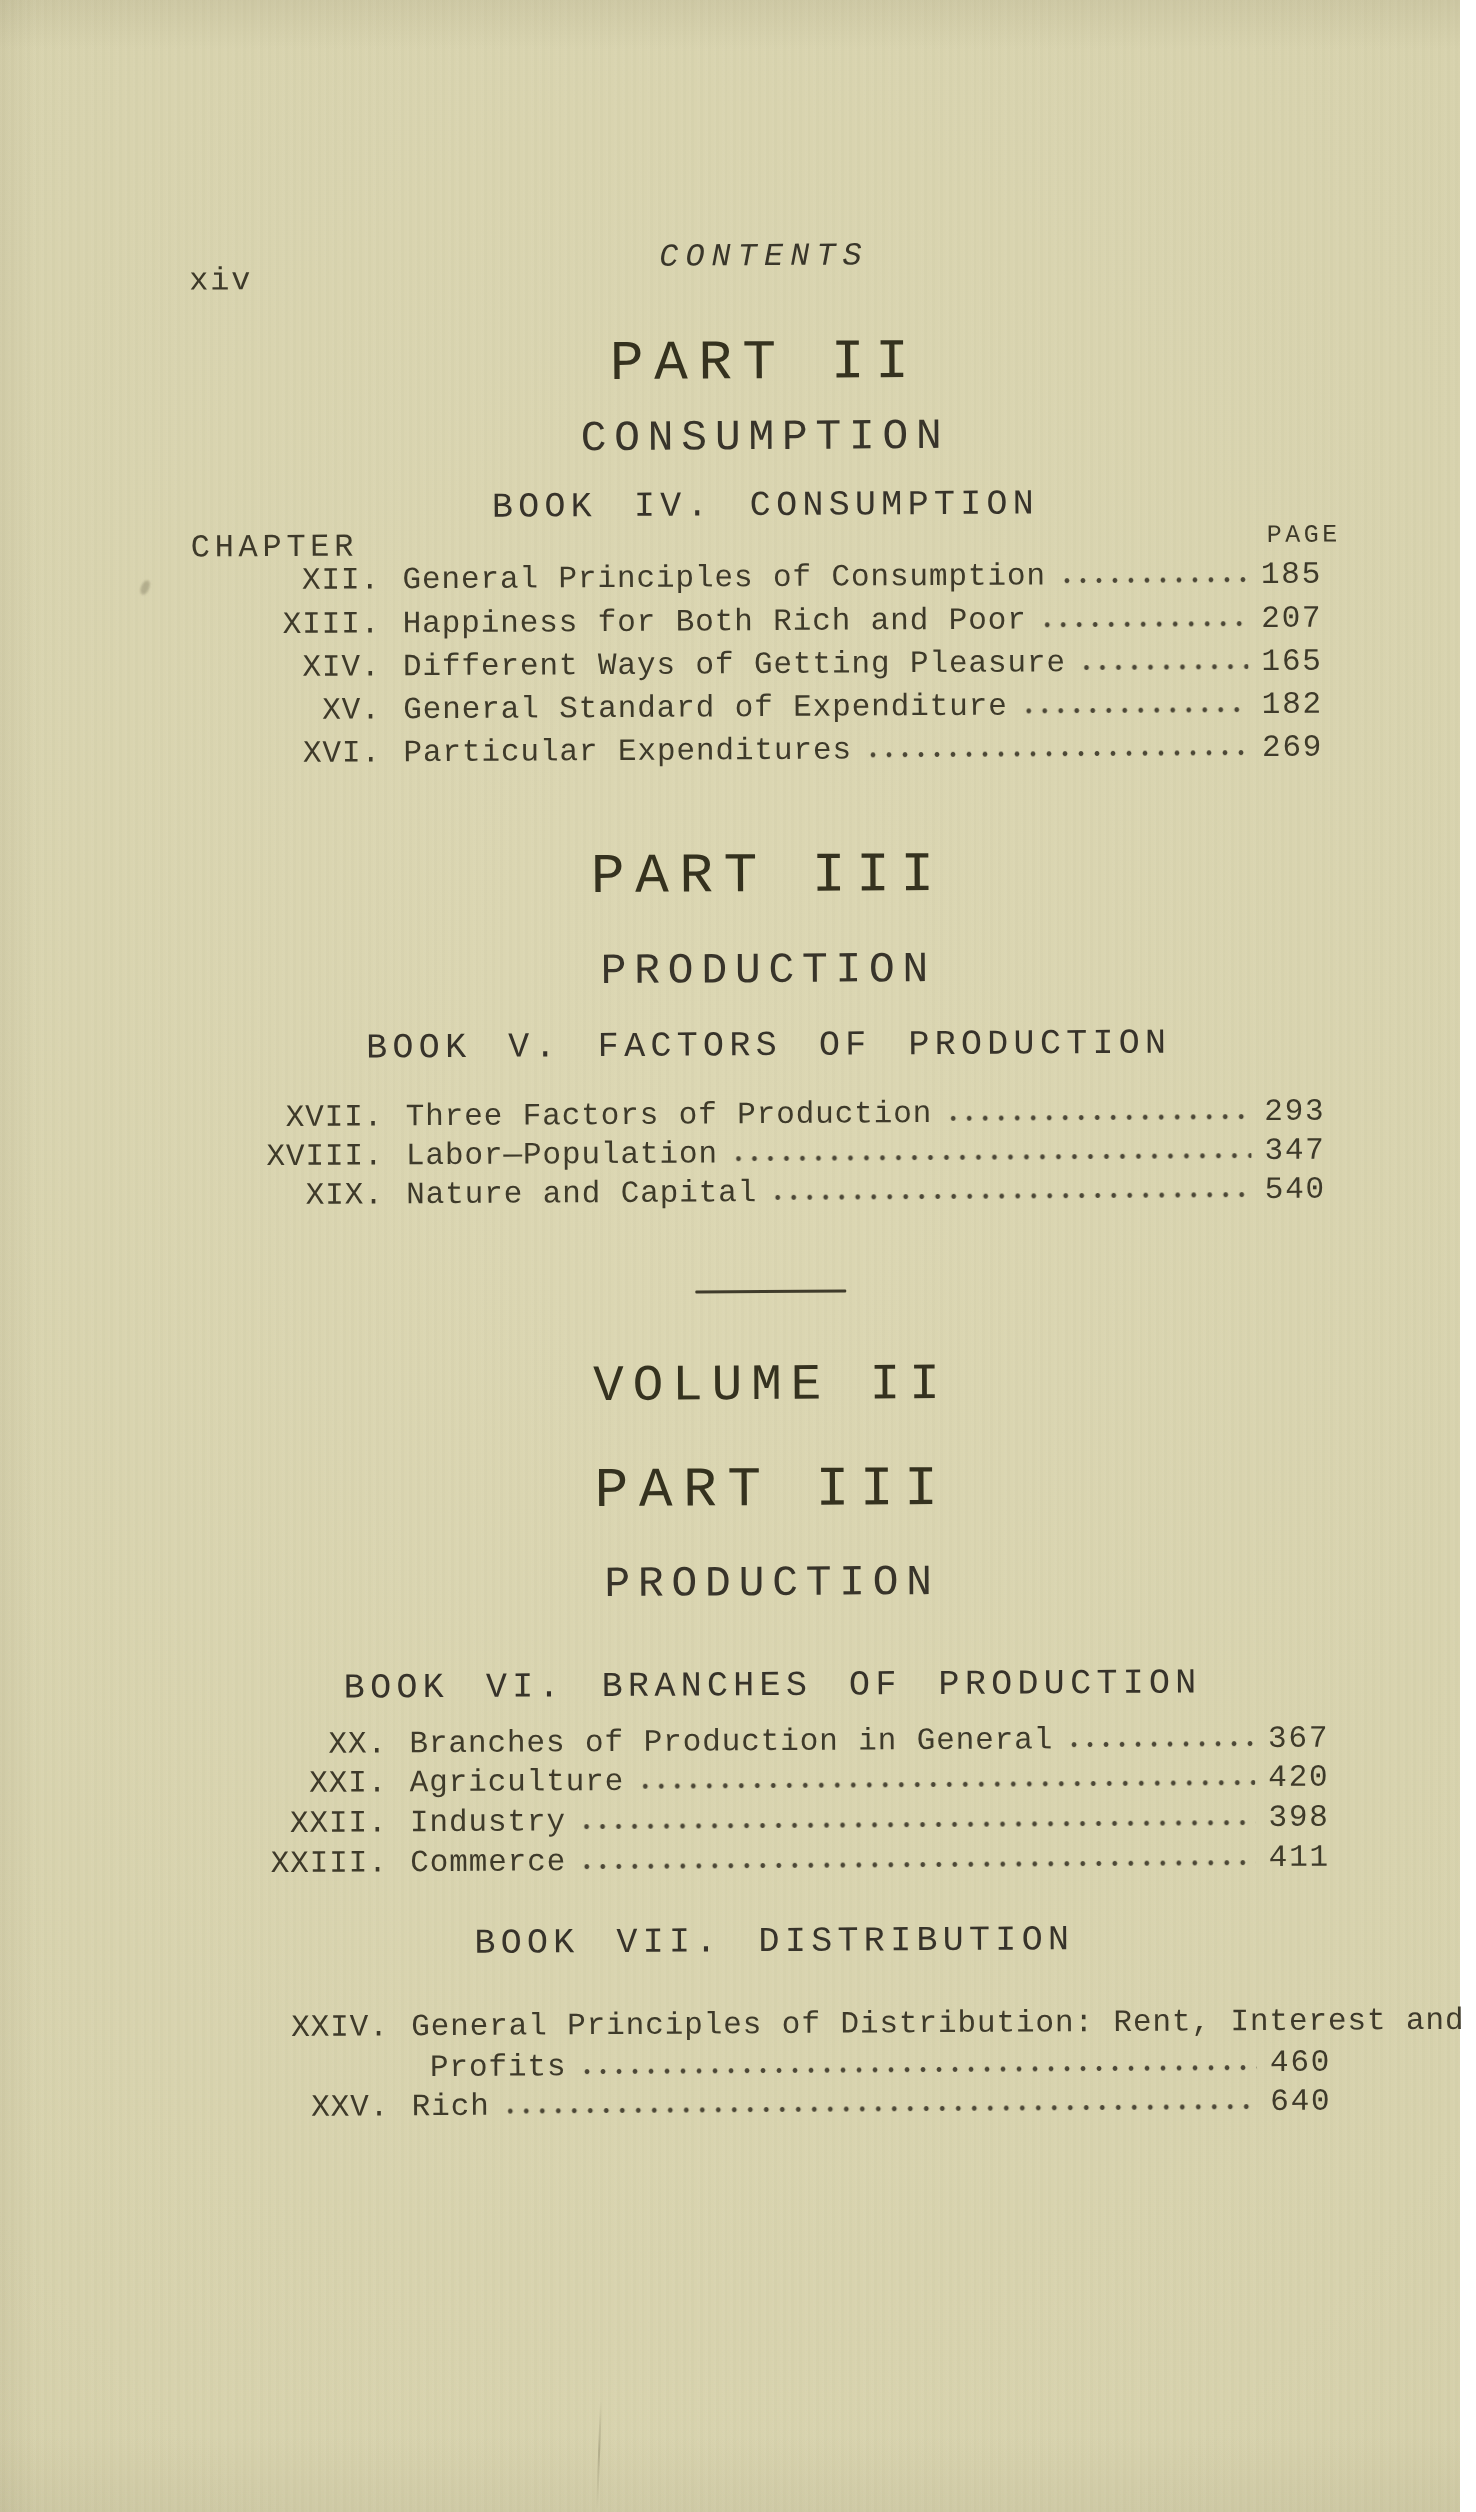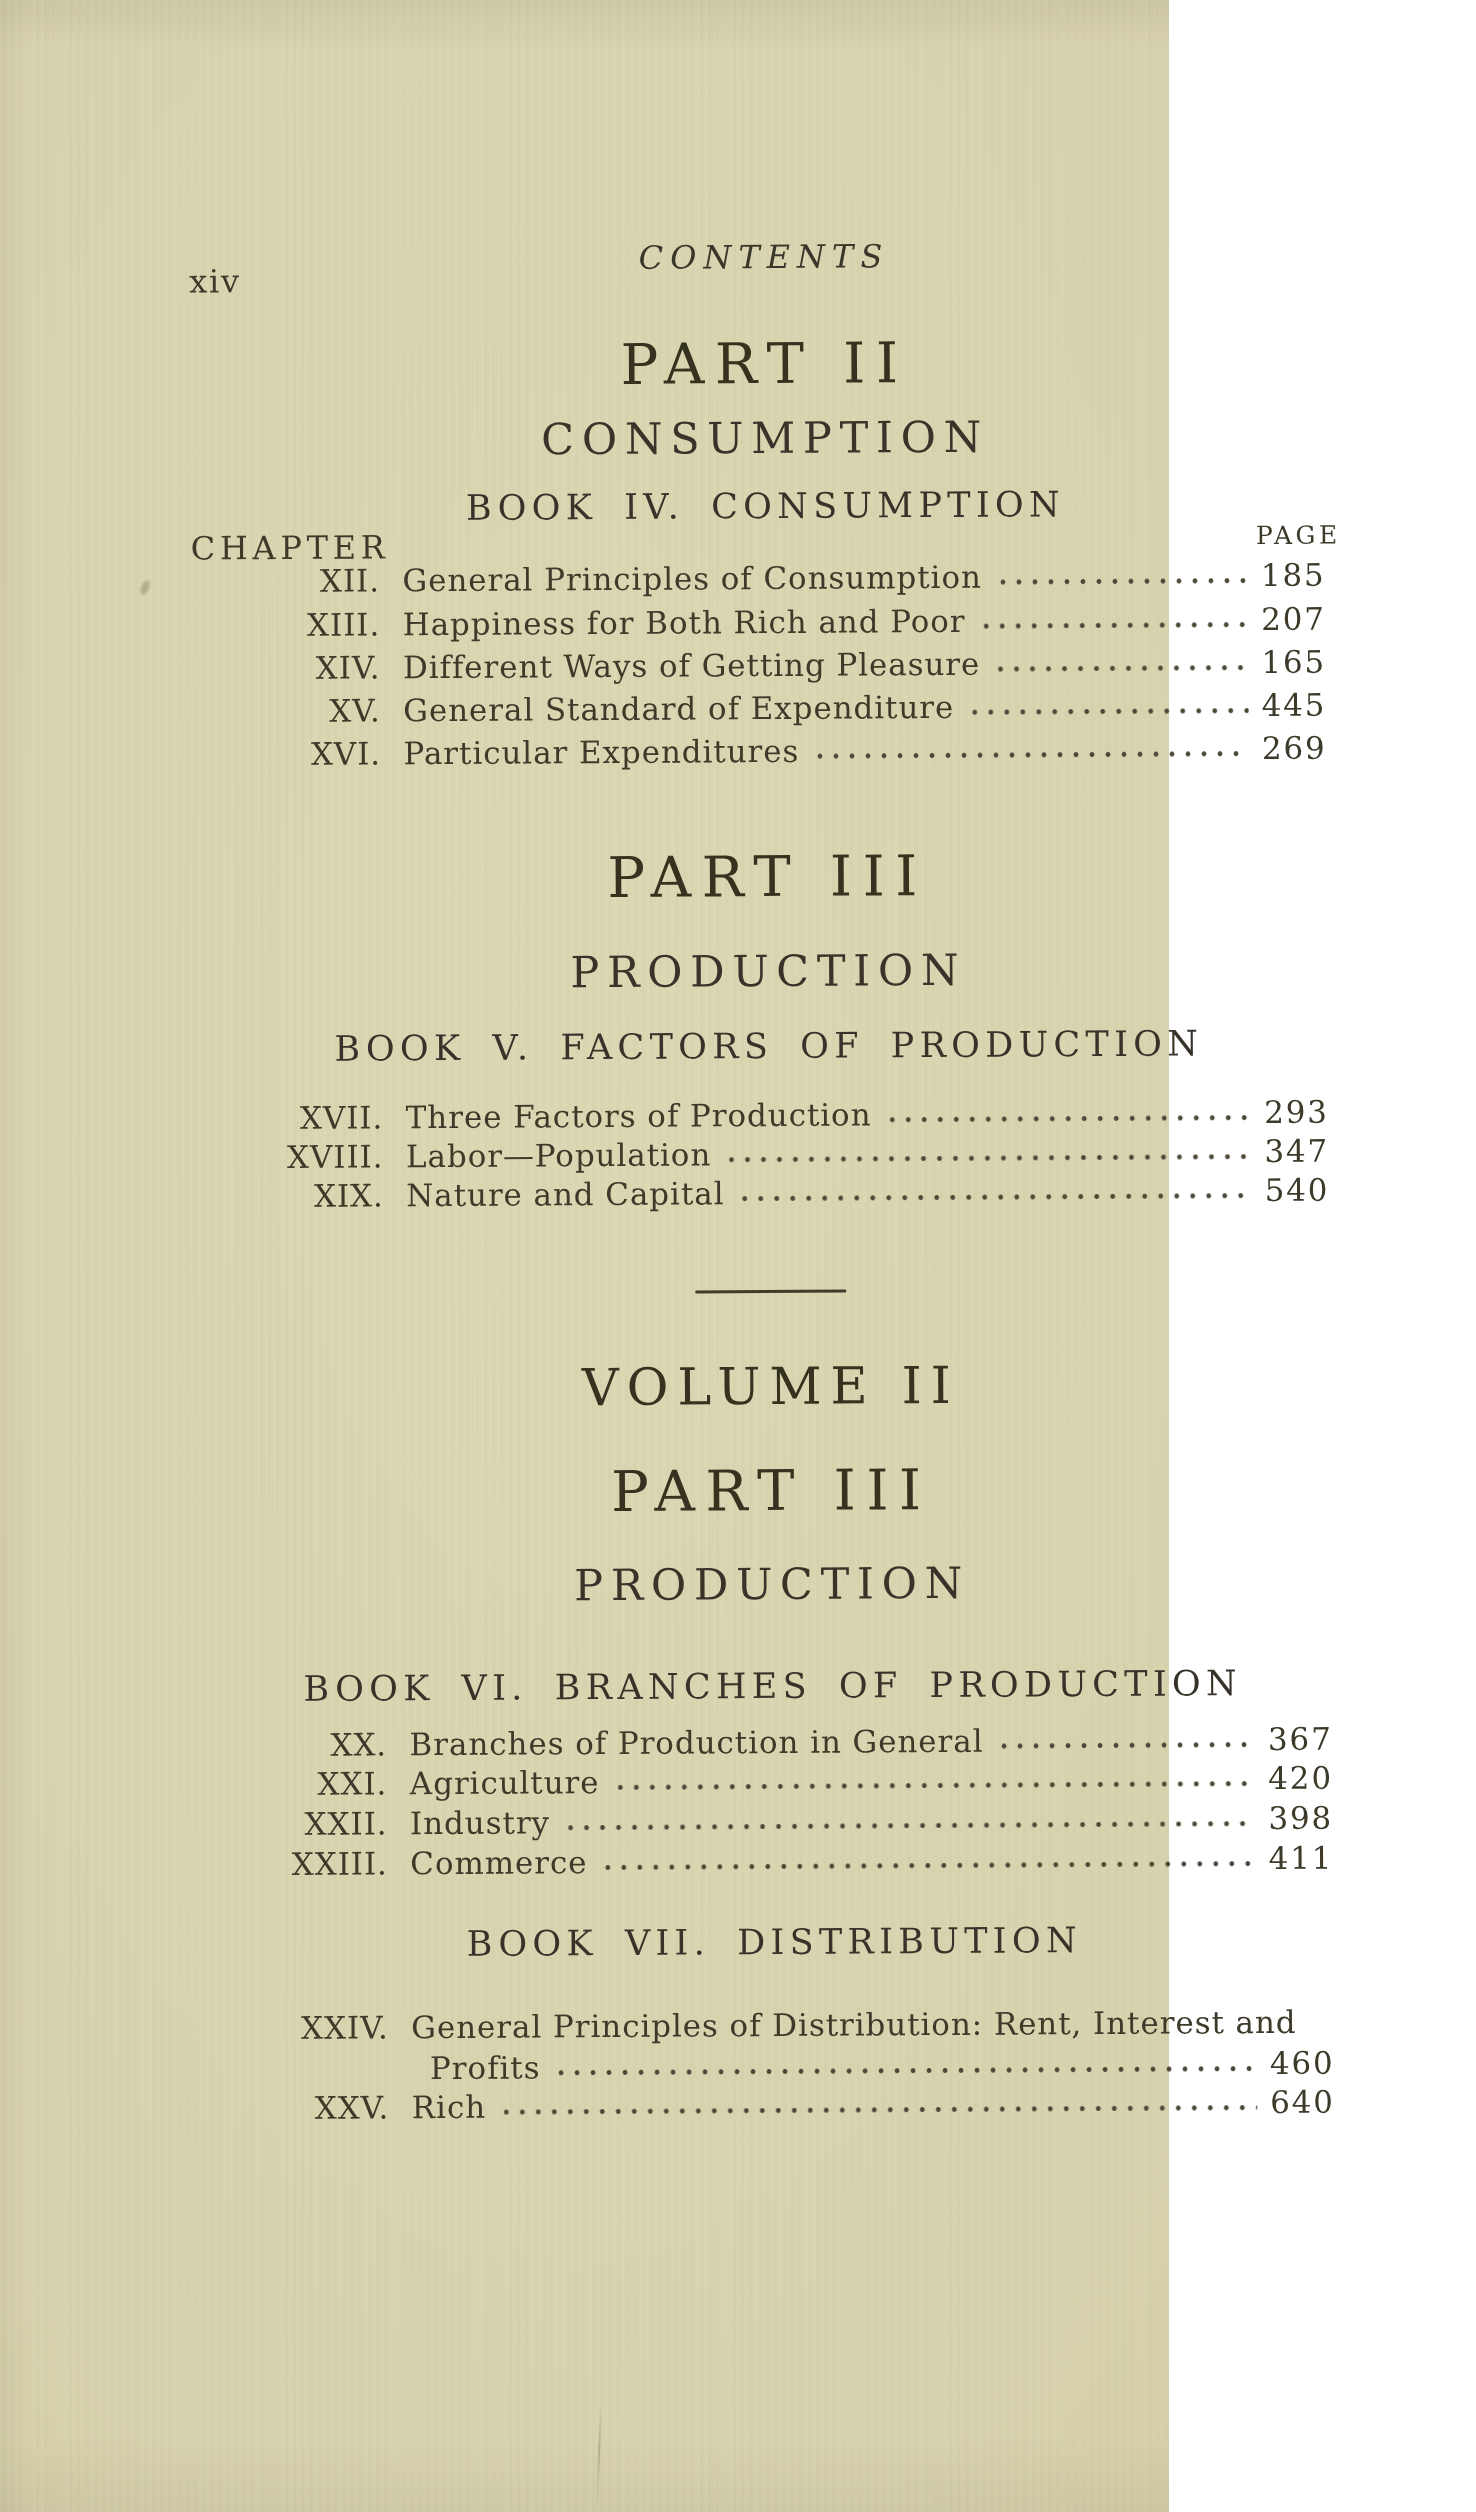--- a/index.html
+++ b/index.html
@@ -3,27 +3,28 @@
 <meta charset="utf-8">
 <style>
   html,body{margin:0;padding:0;}
   body{
     width:1476px;height:2512px;
     font-family:"DejaVu Serif","Liberation Serif",serif;
     overflow:hidden;
   }
   .page{
     position:relative;
-    width:1169px;height:2512px;
+    width:1460px;height:2512px;
     background:
       linear-gradient(180deg, rgba(108,100,70,0.10) 0%, rgba(108,100,70,0) 2%),
       linear-gradient(0deg, rgba(108,100,70,0.08) 0%, rgba(108,100,70,0) 3%),
       linear-gradient(90deg, rgba(108,100,70,0.07) 0%, rgba(108,100,70,0) 2.5%),
       radial-gradient(ellipse 135% 120% at 48% 42%, #dcd7b3 0%, #d7d2ad 52%, #cfc9a3 82%, #c1bb94 100%);
     color:#3e3a2a;
+    font-family:Liberation Mono, monospace;
   }
   
   .page::before{
     content:"";position:absolute;inset:0;pointer-events:none;
     background:repeating-linear-gradient(90deg, rgba(255,255,255,0.018) 0 2.4px, rgba(0,0,0,0.012) 2.4px 5.3px, rgba(255,255,255,0) 5.3px 8.3px);
   }
   .column{
     position:absolute;left:192px;top:0;width:1150px;height:2512px;
     transform:rotate(-0.35deg);transform-origin:50% 30%;
   }
@@ -98,21 +99,21 @@
     <div class="toc-row" style="top:647px">
       <span class="toc-num">XIV.</span>
       <span class="toc-title">Different Ways of Getting Pleasure</span>
       <span class="toc-leader"></span>
       <span class="toc-page">165</span>
     </div>
     <div class="toc-row" style="top:690px">
       <span class="toc-num">XV.</span>
       <span class="toc-title">General Standard of Expenditure</span>
       <span class="toc-leader"></span>
-      <span class="toc-page">445</span>
+      <span class="toc-page">182</span>
     </div>
     <div class="toc-row" style="top:733px">
       <span class="toc-num">XVI.</span>
       <span class="toc-title">Particular Expenditures</span>
       <span class="toc-leader"></span>
       <span class="toc-page">269</span>
     </div>
 
     <div class="abs center part-heading" style="top:844px">PART III</div>
     <div class="abs center part-title" style="top:946px">PRODUCTION</div>

